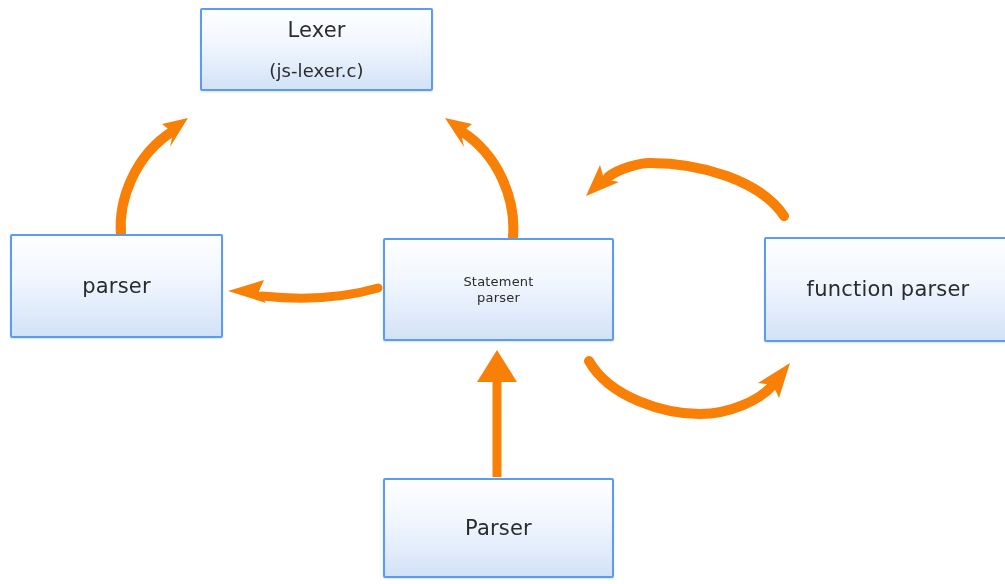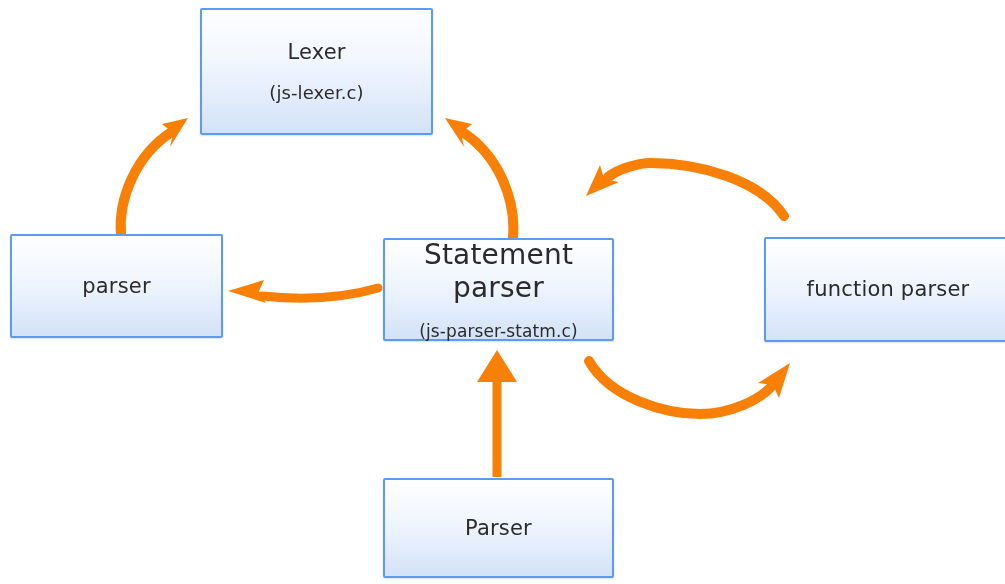--- a/index.html
+++ b/index.html
@@ -46,25 +46,25 @@
     font-size: 21px;
     letter-spacing: 0.2px;
     white-space: nowrap;
   }
   .node-sub {
     font-size: 18px;
     letter-spacing: 0.1px;
     white-space: nowrap;
     margin-top: 17px;
   }
-  .node-title.small { font-size: 28px; text-align: center; }
+  .node-title.small { font-size: 13px; text-align: center; }
   .node-sub.small   { font-size: 17px; }
 
   
-  #node-lexer            { left: 200px; top: 8px;   width: 233px; height: 127px; }
+  #node-lexer            { left: 200px; top: 8px;   width: 233px; height: 83px; }
   #node-expression-parser{ left: 10px;  top: 234px; width: 213px; height: 104px; }
   #node-statement-parser { left: 383px; top: 238px; width: 231px; height: 103px; }
   #node-function-parser  { left: 764px; top: 237px; width: 248px; height: 105px; }
   #node-parser           { left: 383px; top: 478px; width: 231px; height: 100px; }
 </style>
 </head>
 <body>
 
 <div id="diagram-canvas">
 
@@ -106,21 +106,20 @@
     <div class="node-sub">(js-lexer.c)</div>
   </div>
 
   <div class="node-box" id="node-expression-parser">
     <div class="node-title">parser</div>
   </div>
 
   <div class="node-box" id="node-statement-parser">
     <div class="node-title small">Statement</div>
     <div class="node-title small">parser</div>
-    <div class="node-sub small">(js-parser-statm.c)</div>
   </div>
 
   <div class="node-box" id="node-function-parser">
     <div class="node-title">function parser</div>
   </div>
 
   <div class="node-box" id="node-parser">
     <div class="node-title">Parser</div>
   </div>
 

